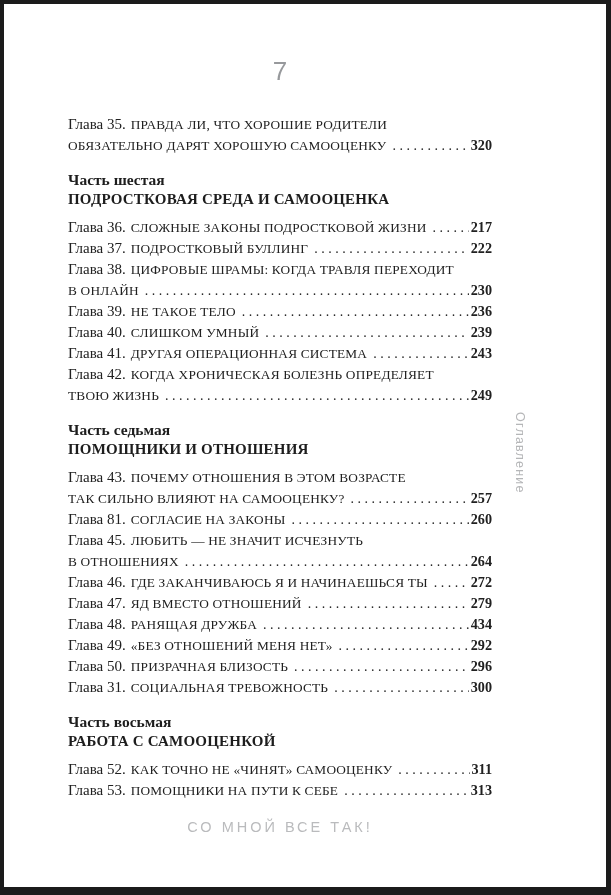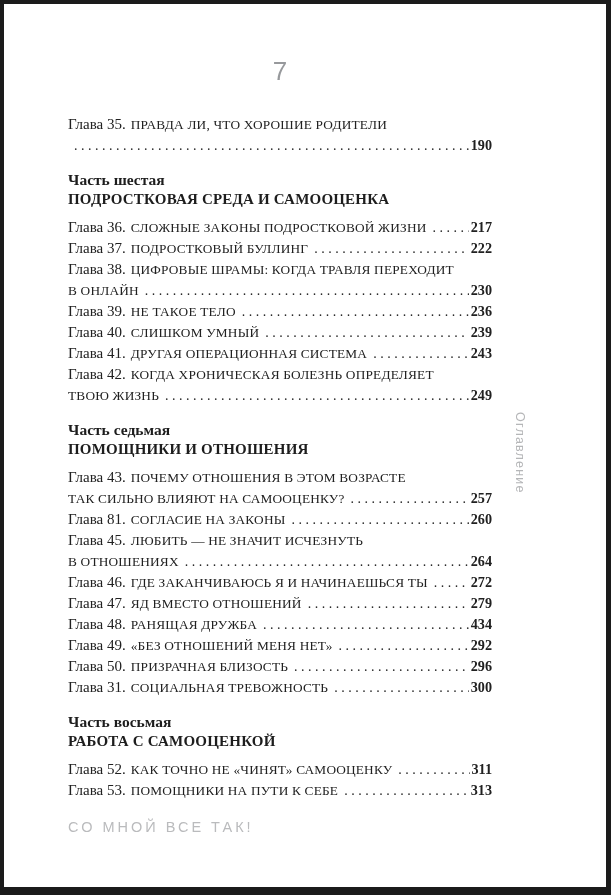--- a/index.html
+++ b/index.html
@@ -62,20 +62,21 @@
     color:#1d1d1d;
     margin:14px 0 8px 0;
     line-height:19.5px;
   }
   .part .p1{font-size:15.5px;}
   .part .p2{font-size:15px;letter-spacing:0.2px;}
   .footer{
     position:absolute;
     left:64px;right:114px;
     bottom:52px;
+    text-align:center;
     font-family:"Liberation Sans", sans-serif;
     font-weight:300;
     font-size:14.5px;
     letter-spacing:3px;
     color:#babbbd;
   }
   .side-label{
     position:absolute;
     top:408px;
     left:509px;
@@ -92,22 +93,23 @@
 
 <div class="frame">
   <div class="page">
     <div class="pagenum">7</div>
     <div class="toc">
         <div class="row">
           <span class="lbl">Глава 35.</span>
           <span class="ttl">ПРАВДА ЛИ, ЧТО ХОРОШИЕ РОДИТЕЛИ</span>
         </div>
         <div class="row">
-          <span class="leader"></span>
-          <span class="num">190</span>
+          <span class="ttl">ОБЯЗАТЕЛЬНО ДАРЯТ ХОРОШУЮ САМООЦЕНКУ</span>
+          <span class="leader"></span>
+          <span class="num">320</span>
         </div>
         <div class="part">
           <div class="p1">Часть шестая</div>
           <div class="p2">ПОДРОСТКОВАЯ СРЕДА И САМООЦЕНКА</div>
         </div>
         <div class="row">
           <span class="lbl">Глава 36.</span>
           <span class="ttl">СЛОЖНЫЕ ЗАКОНЫ ПОДРОСТКОВОЙ ЖИЗНИ</span>
           <span class="leader"></span>
           <span class="num">217</span>

